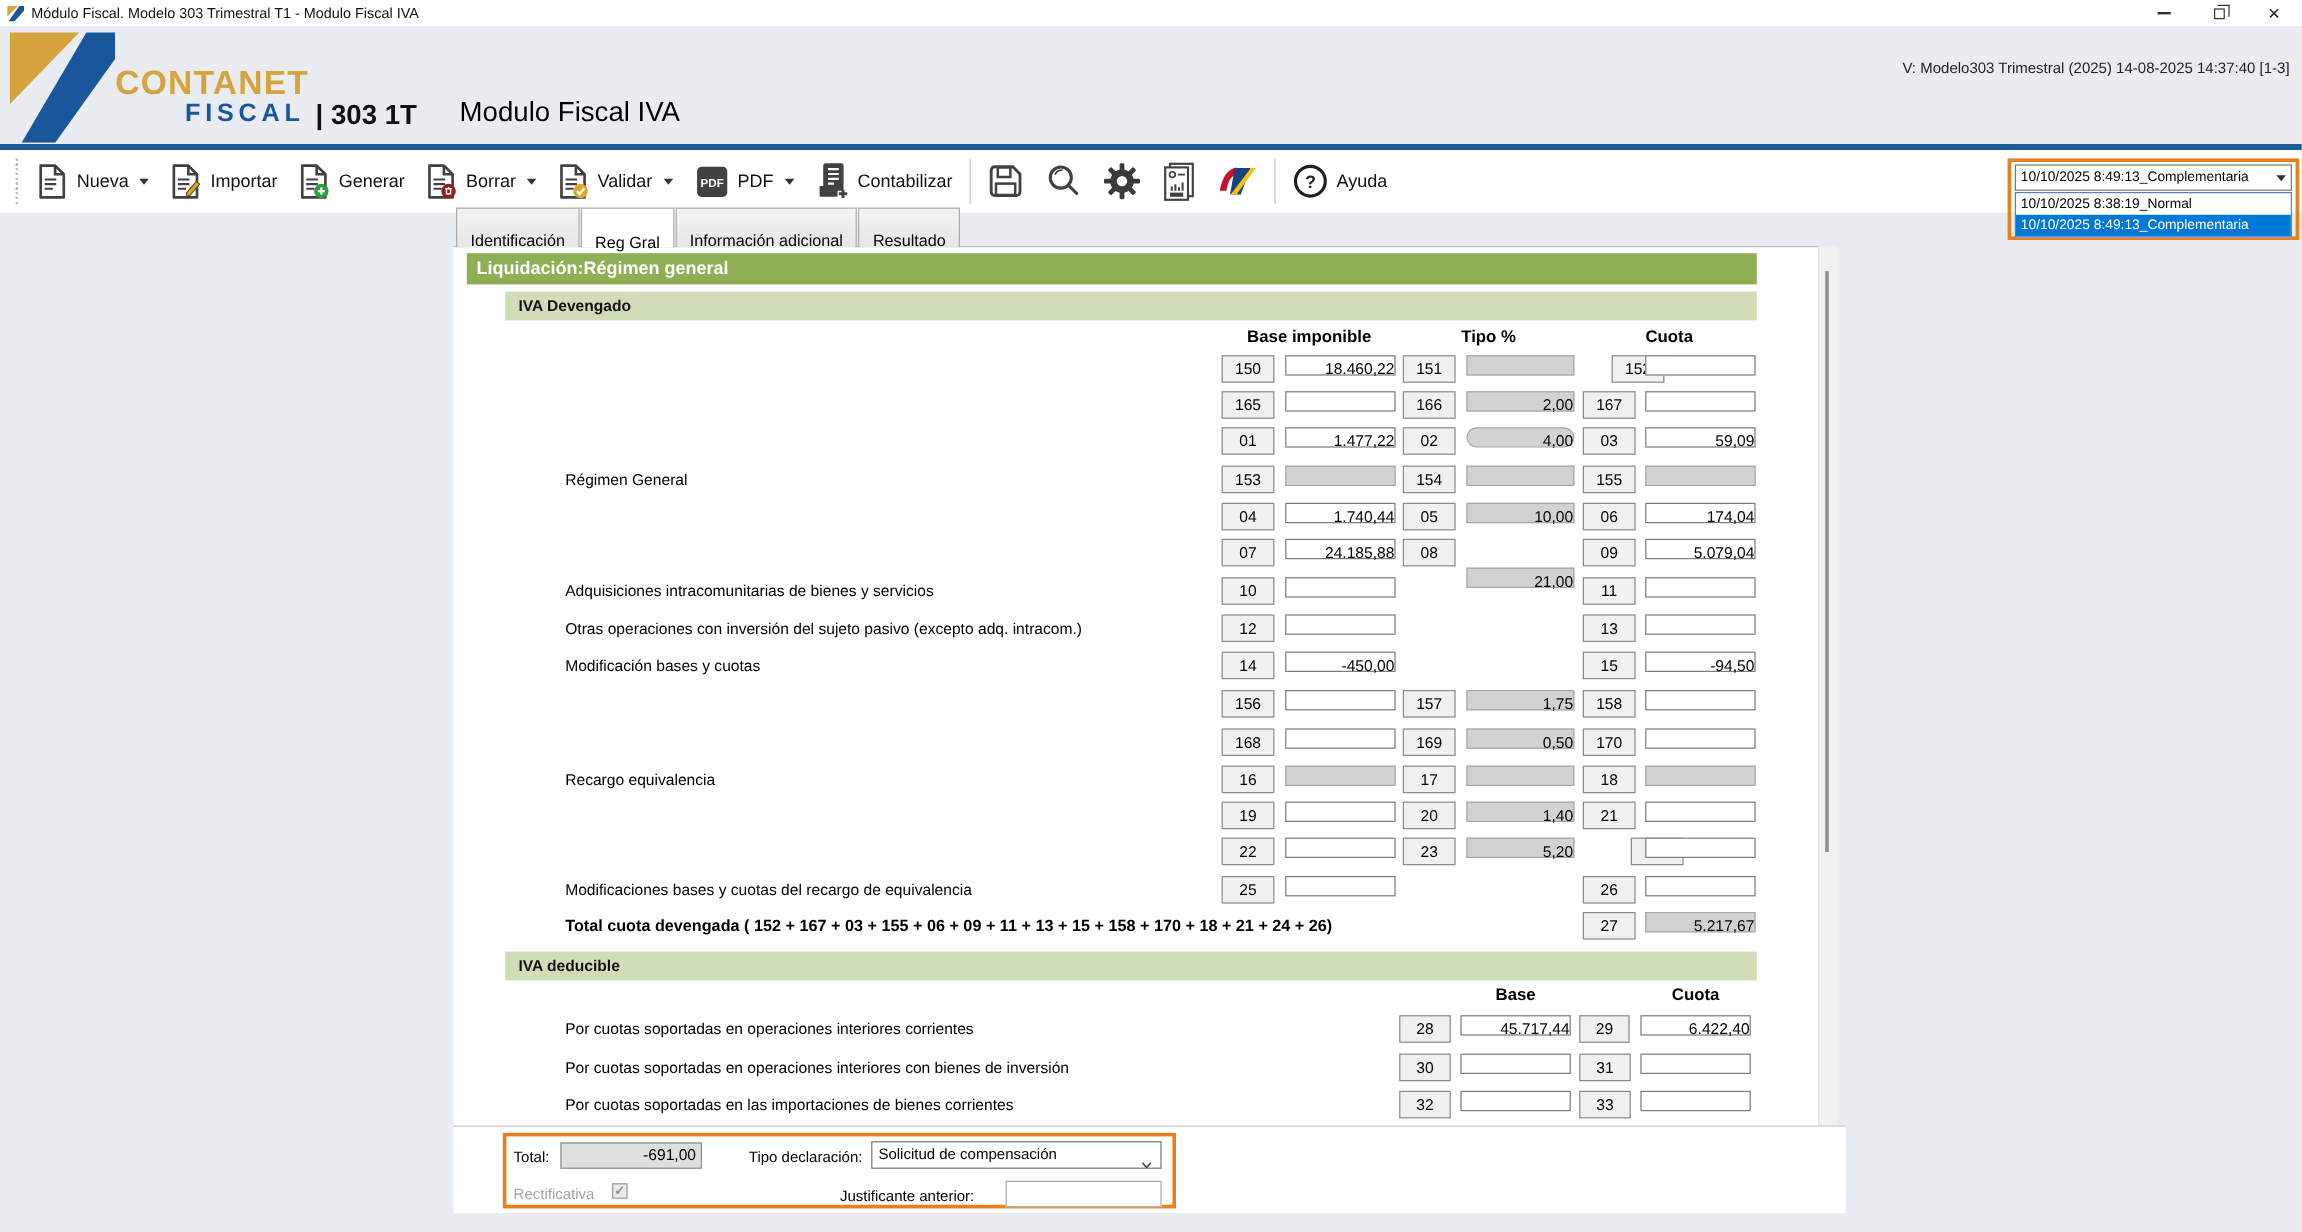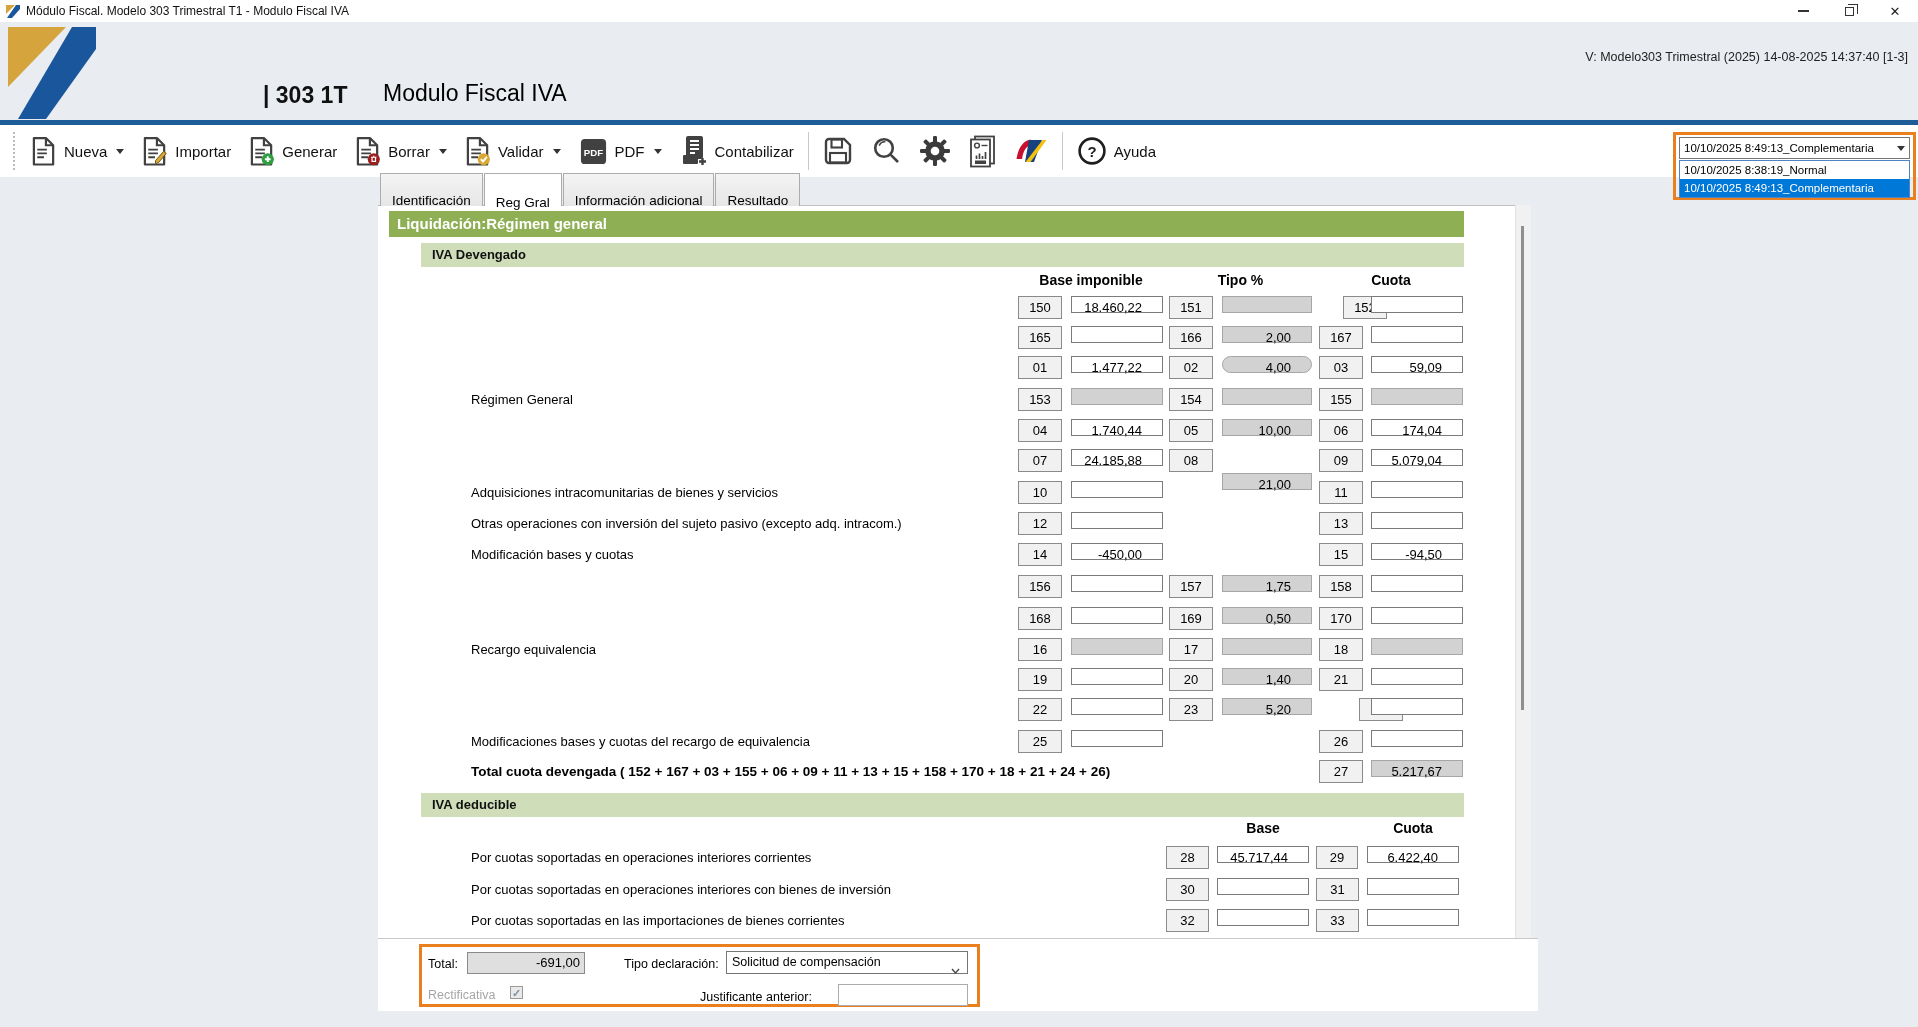--- a/index.html
+++ b/index.html
@@ -45,21 +45,21 @@
   .tab{height:23px;line-height:22px;padding:16px 11px;font-size:13.5px;background:linear-gradient(#f4f4f4,#e6e6e6);border:1px solid #ACACAC;border-bottom:none;margin-right:1px;color:#000}
   .tab.active{height:26px;line-height:25px;background:#fff;position:relative;z-index:4;font-size:13.5px}
 
   
   .main{left:378px;top:205px;width:1137px;height:733px;background:#fff;border-top:1px solid #BFBFBF}
   .greenbar{left:389px;top:211px;width:1075px;height:26px;background:var(--bar_green);color:#fff;font-weight:bold;font-size:15px;line-height:26px;padding-left:8px;z-index:2}
   .lightbar{left:421px;width:1043px;height:24px;background:var(--bar_light_green);font-weight:bold;font-size:13px;line-height:24px;padding-left:11px;color:#111;z-index:2}
   .colhead{font-weight:bold;font-size:14px;text-align:center;z-index:2}
   .rowlabel{font-size:13px;line-height:23px;z-index:2;white-space:nowrap}
   .codebox{width:44px;height:23px;background:#F1F1F1;border:1px solid #8A8A8A;text-align:center;font-size:13px;line-height:21px;z-index:2}
-  .valfield{height:17px;background:#fff;border:1px solid #7B7B7B;text-align:right;font-size:13px;line-height:21px;padding-right:20px;z-index:2}
+  .valfield{height:17px;background:#fff;border:1px solid #7B7B7B;text-align:right;font-size:13px;line-height:21px;padding-right:0;z-index:2}
   .valfield.dis{background:#D2D2D2;border-color:#A6A6A6}
   .totallabel{font-weight:bold;font-size:13.5px;line-height:23px;z-index:2;white-space:nowrap}
 
   
   .scrolltrack{left:1515px;top:205px;width:16px;height:733px;background:#F1F1F1;border-left:1px solid #E2E2E2}
   .scrollthumb{left:1521px;top:226px;width:3px;height:484px;background:#8F8F8F}
 
   
   .divider{left:378px;top:938px;width:1160px;height:1px;background:#C9C9C9}
   .footer{left:378px;top:939px;width:1160px;height:72px;background:#fff}
@@ -103,20 +103,24 @@
       </div>
   </div>
 </div>
 
 <div class="abs header">
   <span class="abs" style="left:8px;top:3px">
     <svg width="88" height="94" viewBox="0 0 88 94">
         <polygon points="0,2 58,2 0,62" fill="#D5A43D"></polygon>
         <polygon points="64,2 88,2 88,24 38,94 10,94" fill="#1A569B"></polygon>
       </svg>
+  </span>
+  <span class="brand">
+    <div class="l1">CONTANET</div>
+    <div class="l2">FISCAL</div>
   </span>
   <span class="model">| 303 1T</span>
   <span class="apptitle">Modulo Fiscal IVA</span>
   <span class="version">V: Modelo303 Trimestral (2025) 14-08-2025 14:37:40 [1-3]</span>
 </div>
 <div class="abs bluerule"></div>
 
 <div class="abs toolbar" id="toolbar">
     <div class="grip"></div>
     <div class="tbtn">

